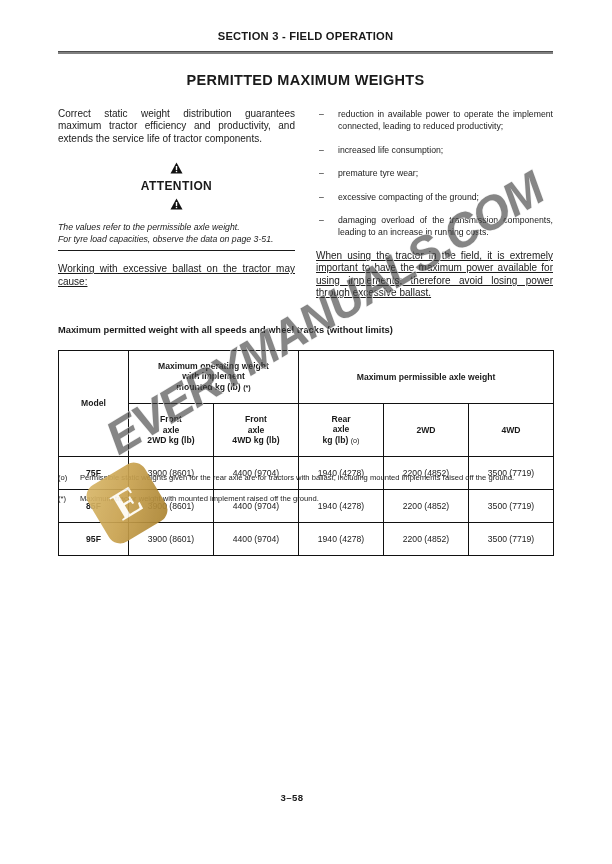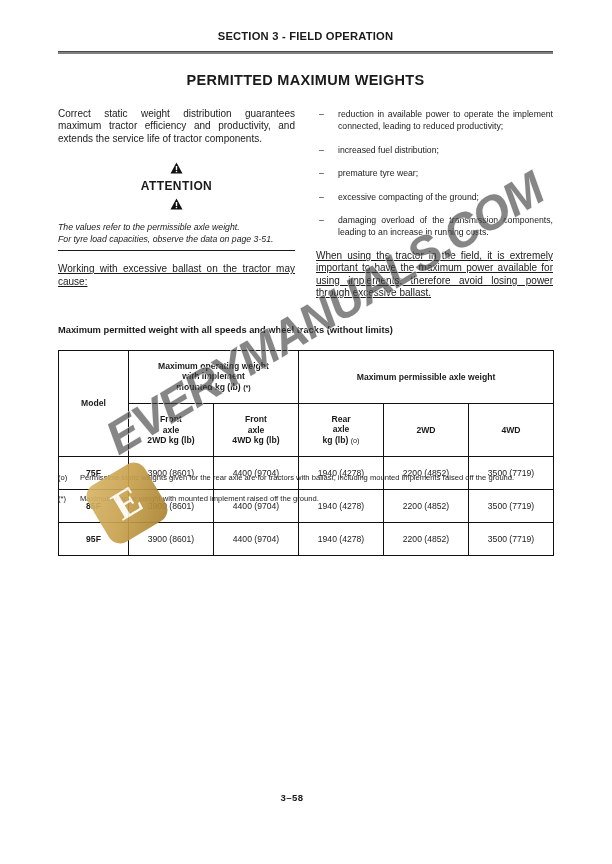--- a/index.html
+++ b/index.html
@@ -290,21 +290,21 @@
     <p class="att-text">For tyre load capacities, observe the data on page 3-51.</p>
 
     <div class="att-bottom-rule"></div>
 
     <p class="para last after-att">Working with excessive ballast on the tractor may cause:</p>
   </div>
 
   <div class="col-right">
     <ul class="blist">
       <li><span class="dash">–</span><span>reduction in available power to operate the implement connected, leading to reduced productivity;</span></li>
-      <li><span class="dash">–</span><span>increased fuel distribution;</span></li>
+      <li><span class="dash">–</span><span>increased life consumption;</span></li>
       <li><span class="dash">–</span><span>premature tyre wear;</span></li>
       <li><span class="dash">–</span><span>excessive compacting of the ground;</span></li>
       <li><span class="dash">–</span><span>damaging overload of the transmission components, leading to an increase in running costs.</span></li>
     </ul>
     <p class="para last">When using the tractor in the field, it is extremely important to have the maximum power available for using implements; therefore avoid losing power through excessive ballast.</p>
   </div>
 
   <div class="tbl-caption">Maximum permitted weight with all speeds and wheel tracks (without limits)</div>
 
   <table class="wtable">

